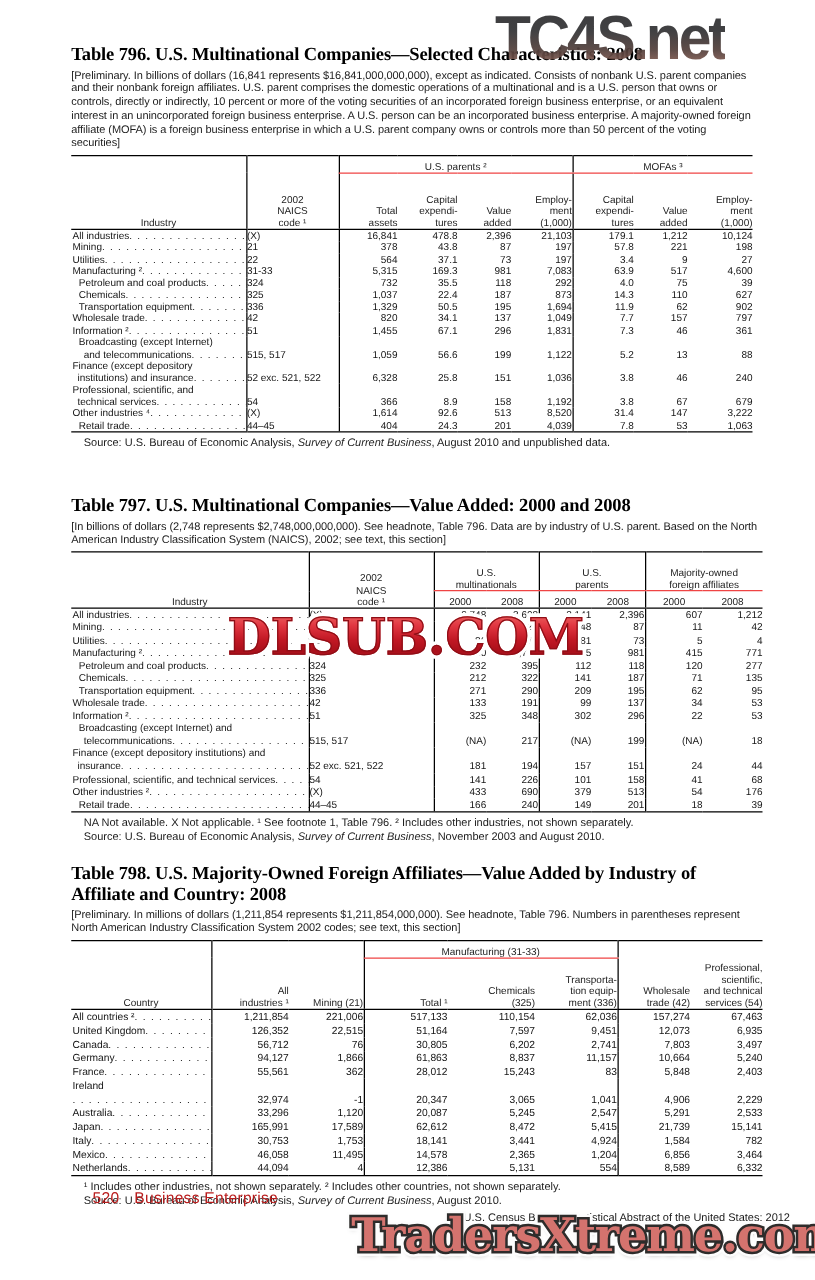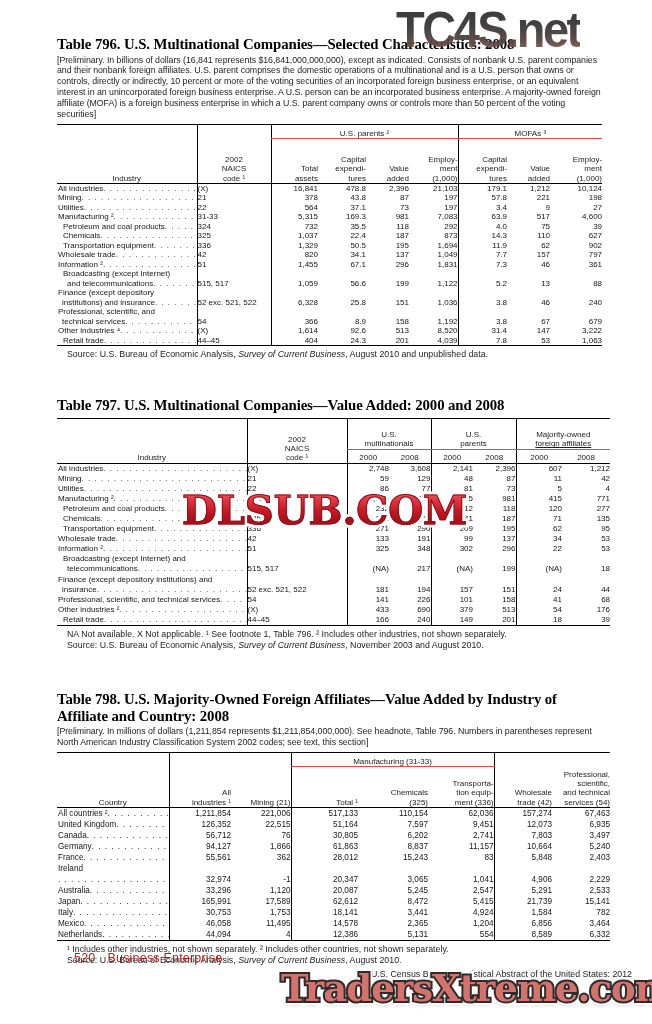--- a/index.html
+++ b/index.html
@@ -373,20 +373,21 @@
         </tr>
       </tbody>
     </table>
   <div class="fnote">
     <p><span>Source: U.S. Bureau of Economic Analysis, </span><i>Survey of Current Business</i><span>, August 2010 and unpublished data.</span></p>
   </div>
 </div>
 
 <div class="sec" id="sec797">
   <div class="ttl">Table 797. U.S. Multinational Companies—Value Added: 2000 and 2008</div>
+  <div class="hnote">[In billions of dollars (2,748 represents $2,748,000,000,000). See headnote, Table 796. Data are by industry of U.S. parent. Based on the North American Industry Classification System (NAICS), 2002; see text, this section]</div>
   <table class="grid t797" style="width: 553px;">
       <colgroup>
         <col style="width: 190px;">
         <col style="width: 100px;">
         <col style="width: 42px;">
         <col style="width: 42px;">
         <col style="width: 42px;">
         <col style="width: 43px;">
         <col style="width: 46px;">
         <col style="width: 48px;">
@@ -404,21 +405,21 @@
           <th colspan="2" class="grp vl">
             <div class="ln" style="overflow: visible;">U.S.</div>
             <div class="ln" style="overflow: visible;">multinationals</div>
           </th>
           <th colspan="2" class="grp vl">
             <div class="ln" style="overflow: visible;">U.S.</div>
             <div class="ln" style="overflow: visible;">parents</div>
           </th>
           <th colspan="2" class="grp vl">
             <div class="ln" style="overflow: visible;">Majority-owned</div>
-            <div class="ln" style="overflow: visible; text-decoration: underline;">foreign affiliates</div>
+            <div class="ln" style="overflow: visible;">foreign affiliates</div>
           </th>
         </tr>
         <tr>
           <th class="yr vl">
             <div class="ln" style="overflow: visible;">2000</div>
           </th>
           <th class="yr">
             <div class="ln" style="overflow: visible;">2008</div>
           </th>
           <th class="yr vl">

